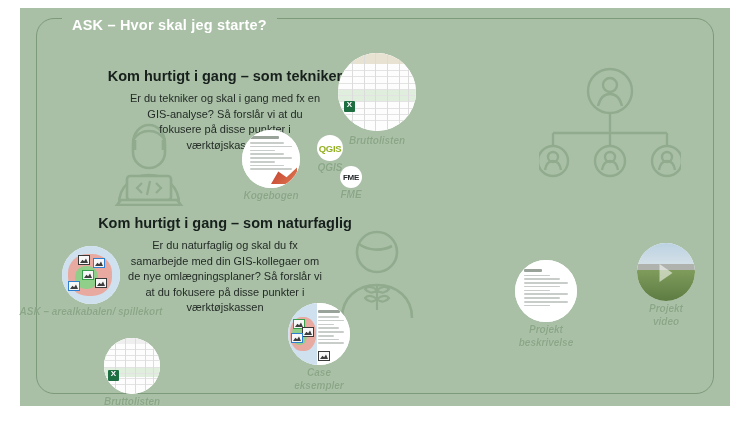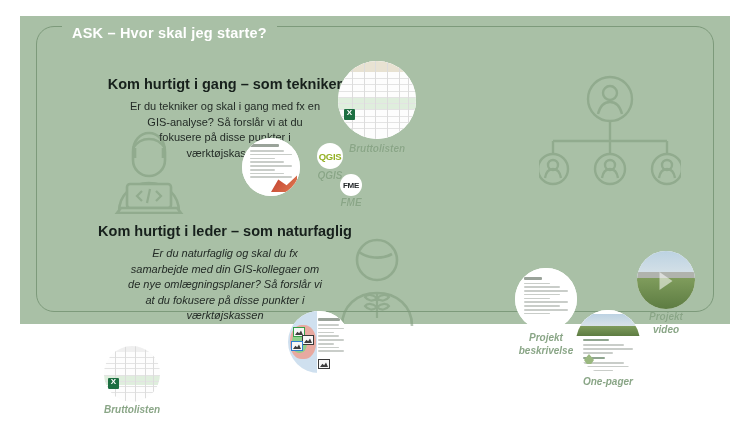--- a/index.html
+++ b/index.html
@@ -3,21 +3,21 @@
 <meta charset="utf-8">
 <style>
   html,body{margin:0;padding:0;}
   body{
     width:750px;height:422px;
     background:#ffffff;
     font-family:"Liberation Sans", sans-serif;
     overflow:hidden;
   }
   .slide{
-    position:absolute;left:20px;top:16px;width:710px;height:308px;
+    position:absolute;left:20px;top:8px;width:710px;height:398px;
     background:#a9c0a6;
   }
   .frame{
     position:absolute;left:16px;top:10px;right:16px;bottom:12px;
     border:1.5px solid #7d9a7b;border-radius:18px;
     pointer-events:none;
   }
   .slide-title{
     position:absolute;left:42px;top:9px;
     background:#a9c0a6;padding:0 10px;
@@ -198,41 +198,66 @@
         <div class="l m"></div>
           <div class="l"></div>
           <div class="l s"></div>
         <div class="l m"></div>
           <div class="l"></div>
       </div>
       <div style="position:absolute;right:3px;bottom:4px;width:26px;height:20px;
                   background:linear-gradient(130deg,#c0392b,#e07b52);
                   clip-path:polygon(0 100%,28% 38%,60% 66%,100% 18%,100% 100%);"></div>
       </div>
+    <div class="cap" style="top:60px;">Kogebogen</div>
   </div>
 
   
   <div class="thumb" style="left:297px;top:127px;">
     <div class="badge qgis" style="width:26px;height:26px;">QGIS</div>
     <div class="cap" style="top:27px;left:13px;">QGIS</div>
   </div>
 
   
   <div class="thumb" style="left:320px;top:158px;">
     <div class="badge fme" style="width:22px;height:22px;">FME</div>
     <div class="cap" style="top:23px;left:11px;">FME</div>
   </div>
 
   
   <div class="block" style="left:75px;top:207px;width:260px;">
-    <h2>Kom hurtigt i leder – som naturfaglig</h2>
-    <p style="padding:0 30px;font-style:italic;">Er du naturfaglig og skal du fx samarbejde med din GIS-kollegaer om de nye omlægningsplaner? Så forslår vi at du fokusere på disse punkter i værktøjskassen</p>
-  </div>
-
-  
+    <h2>Kom hurtigt i gang – som naturfaglig</h2>
+    <p style="padding:0 30px;">Er du naturfaglig og skal du fx samarbejde med din GIS-kollegaer om de nye omlægningsplaner? Så forslår vi at du fokusere på disse punkter i værktøjskassen</p>
+  </div>
+
+  
+  <div class="thumb" style="left:42px;top:238px;">
+    <div class="circle" style="width:58px;height:58px;">
+      <div class="kab">
+        <div class="blob" style="left:10%;top:14%;width:76%;height:72%;background:#e8a9a0;"></div>
+        <div class="blob" style="left:22%;top:34%;width:40%;height:40%;background:#8fcf8a;"></div>
+        <div class="card" style="left:16px;top:9px;border-color:#3a3a3a;">
+            <i></i>
+          </div>
+        <div class="card" style="left:31px;top:12px;border-color:#2f7fd0;">
+            <i></i>
+          </div>
+        <div class="card" style="left:20px;top:24px;border-color:#37a04a;">
+            <i></i>
+          </div>
+        <div class="card" style="left:33px;top:32px;border-color:#3a3a3a;">
+            <i></i>
+          </div>
+        <div class="card" style="left:6px;top:35px;border-color:#2f7fd0;">
+            <i></i>
+          </div>
+      </div>
+    </div>
+    <div class="cap" style="top:60px;width:190px;">ASK – arealkabalen/ spillekort</div>
+  </div>
 
   
   <div class="thumb" style="left:84px;top:330px;">
     <div class="circle" style="width:56px;height:56px;">
       <div class="sheet">
         <div class="hdr" style="height:10%;background:#efefef;"></div>
         <div class="band" style="top:52%;height:18%;"></div>
         <div class="rowline" style="top:20%"></div>
           <div class="rowline" style="top:30%"></div>
         <div class="rowline" style="top:40%"></div>
@@ -275,20 +300,22 @@
             <i></i>
           </div>
         <div class="card" style="left:3px;top:30px;border-color:#2f7fd0;">
             <i></i>
           </div>
       </div>
       <div class="card" style="left:30px;top:48px;border-color:#3a3a3a;">
           <i></i>
         </div>
     </div>
+    <div class="cap" style="top:64px;white-space:pre-line;">Case
+eksempler</div>
   </div>
 
   
   <div class="block" style="left:400px;top:167px;width:330px;">
   </div>
 
   
   <die></die>
   <div class="thumb" style="left:495px;top:252px;">
     <div class="circle" style="width:62px;height:62px;">
@@ -317,36 +344,14 @@
         <div class="town"></div>
         <div class="field"></div>
         <div class="play"></div>
       </div>
     </div>
     <div class="cap" style="top:60px;white-space:pre-line;">Projekt
 video</div>
   </div>
 
   
-  <div class="thumb" style="left:556px;top:294px;">
-    <div class="circle" style="width:64px;height:64px;">
-      <div style="position:absolute;inset:0;background:#fff;"></div>
-      <div style="position:absolute;left:0;right:0;top:4px;height:22px;">
-        <div class="sky" style="height:55%"></div>
-        <div class="field" style="height:45%"></div>
-      </div>
-      <div class="doc" style="top:27px;padding:2px 7px;">
-        <div class="t" style="width:52%;height:2.4px;background:#8fa58f"></div>
-        <div class="l m"></div>
-          <div class="l"></div>
-          <div class="l s"></div>
-        <div class="t" style="width:44%;height:2.4px;background:#8fa58f;margin-top:3px"></div>
-        <div class="l m"></div>
-          <div class="l"></div>
-          <div class="l s"></div>
-      </div>
-      <div style="position:absolute;left:8px;bottom:10px;width:10px;height:10px;
-                  background:#9ab87f;clip-path:polygon(50% 0,100% 60%,72% 100%,28% 100%,0 60%);"></div>
-    </div>
-    <div class="cap" style="top:66px;">One-pager</div>
-  </div>
 
 </div>
 
 </body></html>

